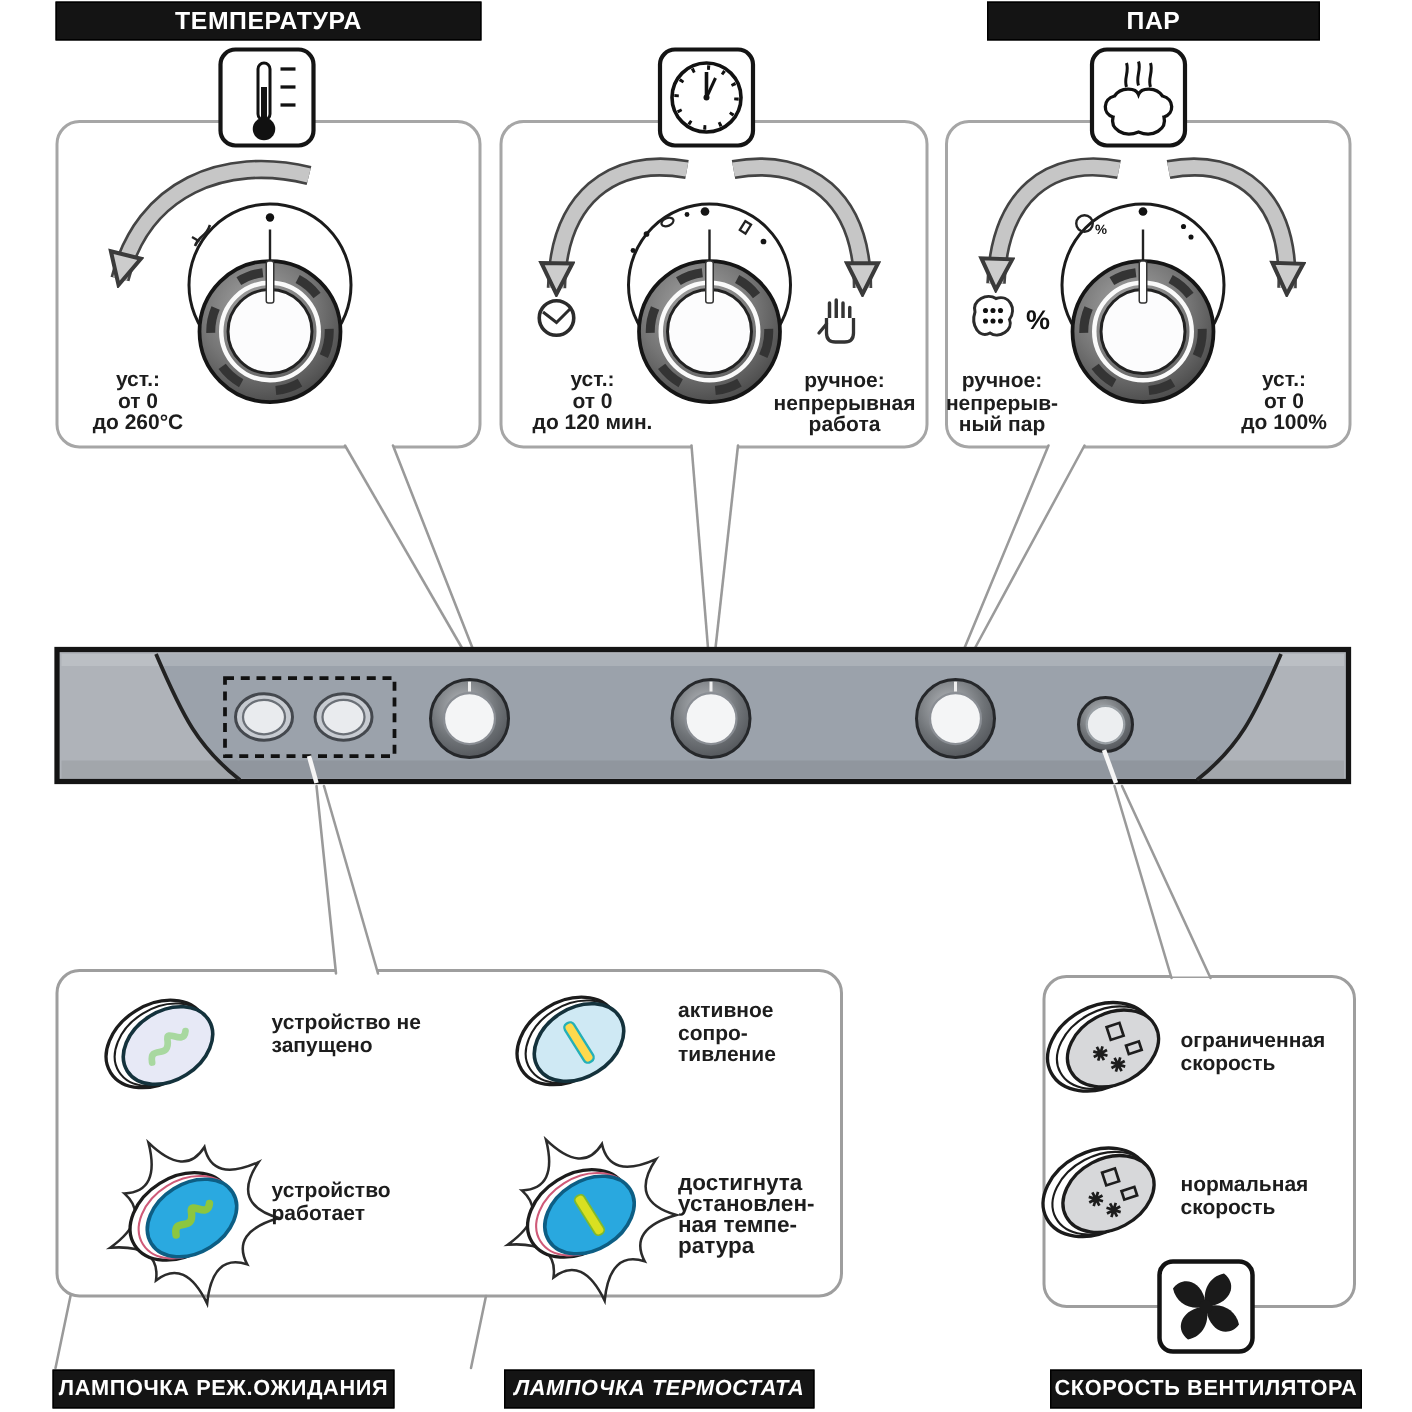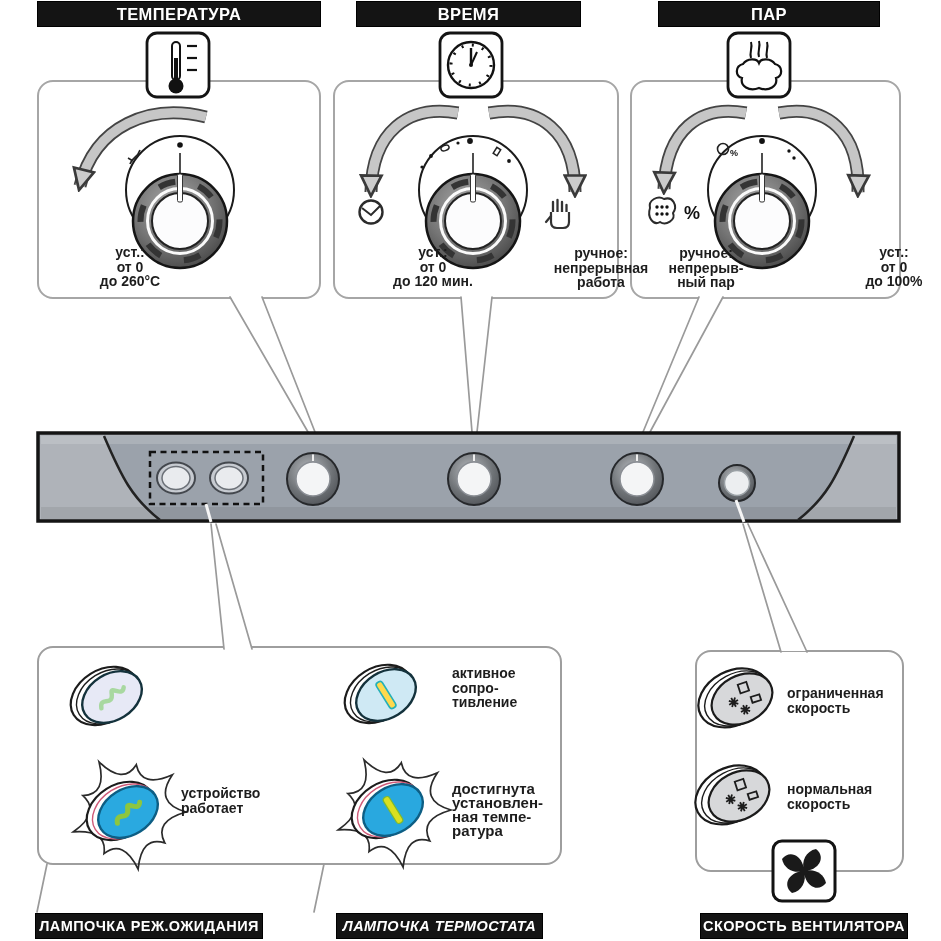--- a/index.html
+++ b/index.html
@@ -1,37 +1,34 @@
 <!DOCTYPE html>
 <html><head>
 <meta charset="utf-8">
 <style>
   html,body{margin:0;padding:0;background:#fff;}
   #stage{position:relative;width:941px;height:941px;background:#fff;overflow:hidden;
-         font-family:"Liberation Sans","DejaVu Sans",sans-serif;}
+         font-family:"Liberation Sans","DejaVu Sans",sans-serif;border-radius:32px;}
   .blackbar{position:absolute;background:#141414;color:#fff;display:flex;align-items:center;
             justify-content:center;font-weight:700;letter-spacing:.4px;border:1px solid #000;}
   .bar-top{height:24px;font-size:16.5px;top:1px;}
   .bar-bottom{height:24px;font-size:14.5px;top:913px;}
   .cbox{position:absolute;background:#fff;border:2.5px solid #a6a6a6;border-radius:16px;}
   svg{position:absolute;left:0;top:0;}
   .txt{position:absolute;font-weight:700;color:#1d1d1d;font-size:14px;line-height:14.6px;}
-  .ctr{text-align:center;margin-left:38px;}
+  .ctr{text-align:center;}
   .tight{font-size:15px;line-height:14px;}
 </style>
 </head>
 <body>
 
 <div id="stage">
 
   <div class="blackbar bar-top" style="left:37px;width:282px;">
       <span>ТЕМПЕРАТУРА</span>
-    </div>
-  <div class="blackbar bar-top" style="left:356px;width:223px;">
-      <span>ВРЕМЯ</span>
     </div>
   <div class="blackbar bar-top" style="left:646px;width:220px;margin-left:12px;">
       <span>ПАР</span>
     </div>
 
   <div class="cbox" style="left:37px;top:80px;width:280px;height:215px;"></div>
   <div class="cbox" style="left:333px;top:80px;width:282px;height:215px;"></div>
   <div class="cbox" style="left:630px;top:80px;width:267px;height:215px;"></div>
 
   <div class="cbox" style="left:37px;top:646px;width:521px;height:215px;border-color:#9e9e9e;"></div>
@@ -303,20 +300,24 @@
     <div>ручное:</div>
     <div>непрерыв-</div>
     <div>ный пар</div>
   </div>
   <div class="txt ctr" style="left:797px;top:245px;width:118px;">
     <div>уст.:</div>
     <div>от 0</div>
     <div>до 100%</div>
   </div>
 
+  <div class="txt" style="left:181px;top:674px;width:145px;">
+    <div>устройство не</div>
+    <div>запущено</div>
+  </div>
   <div class="txt" style="left:452px;top:666px;width:120px;">
     <div>активное</div>
     <div>сопро-</div>
     <div>тивление</div>
   </div>
   <div class="txt" style="left:181px;top:786px;width:145px;">
     <div>устройство</div>
     <div>работает</div>
   </div>
   <div class="txt tight" style="left:452px;top:782px;width:120px;">

